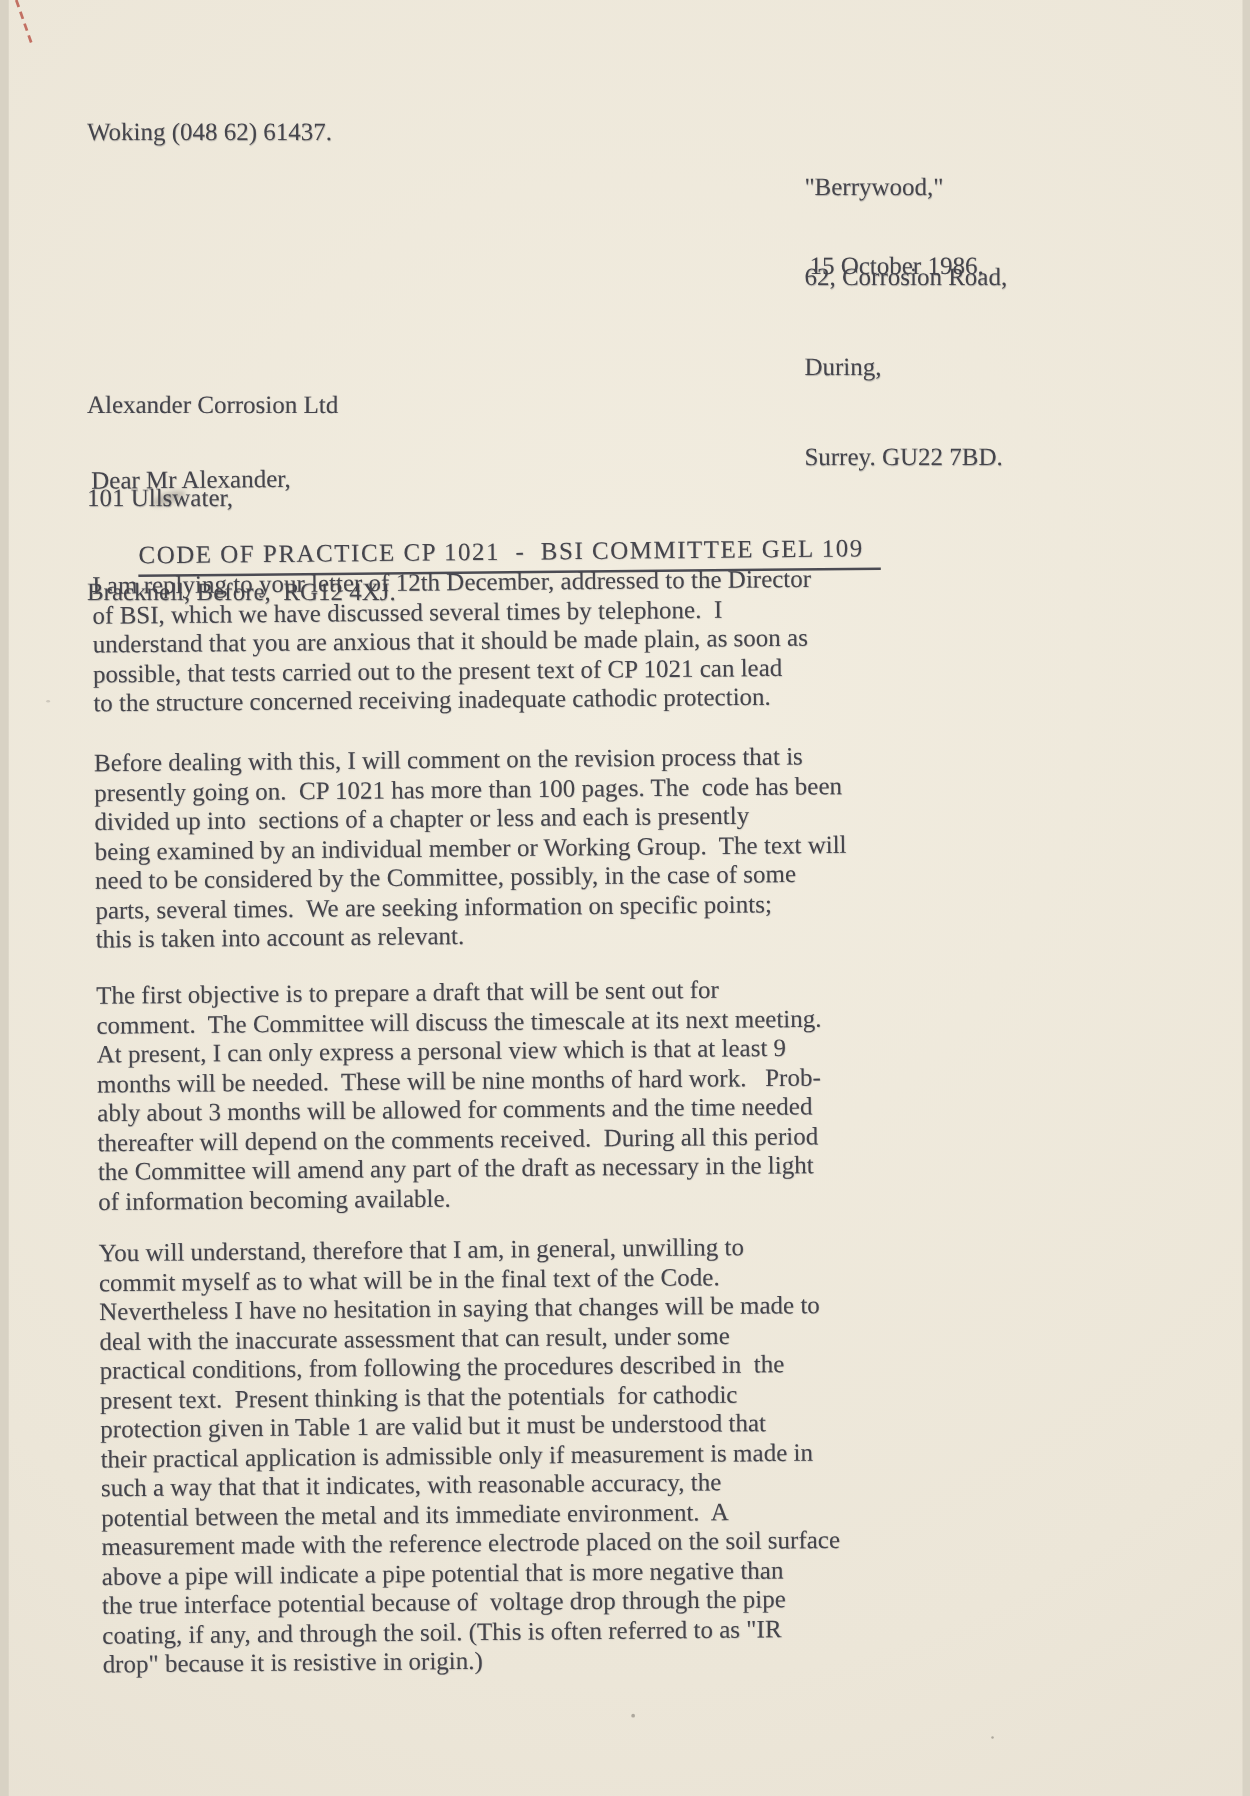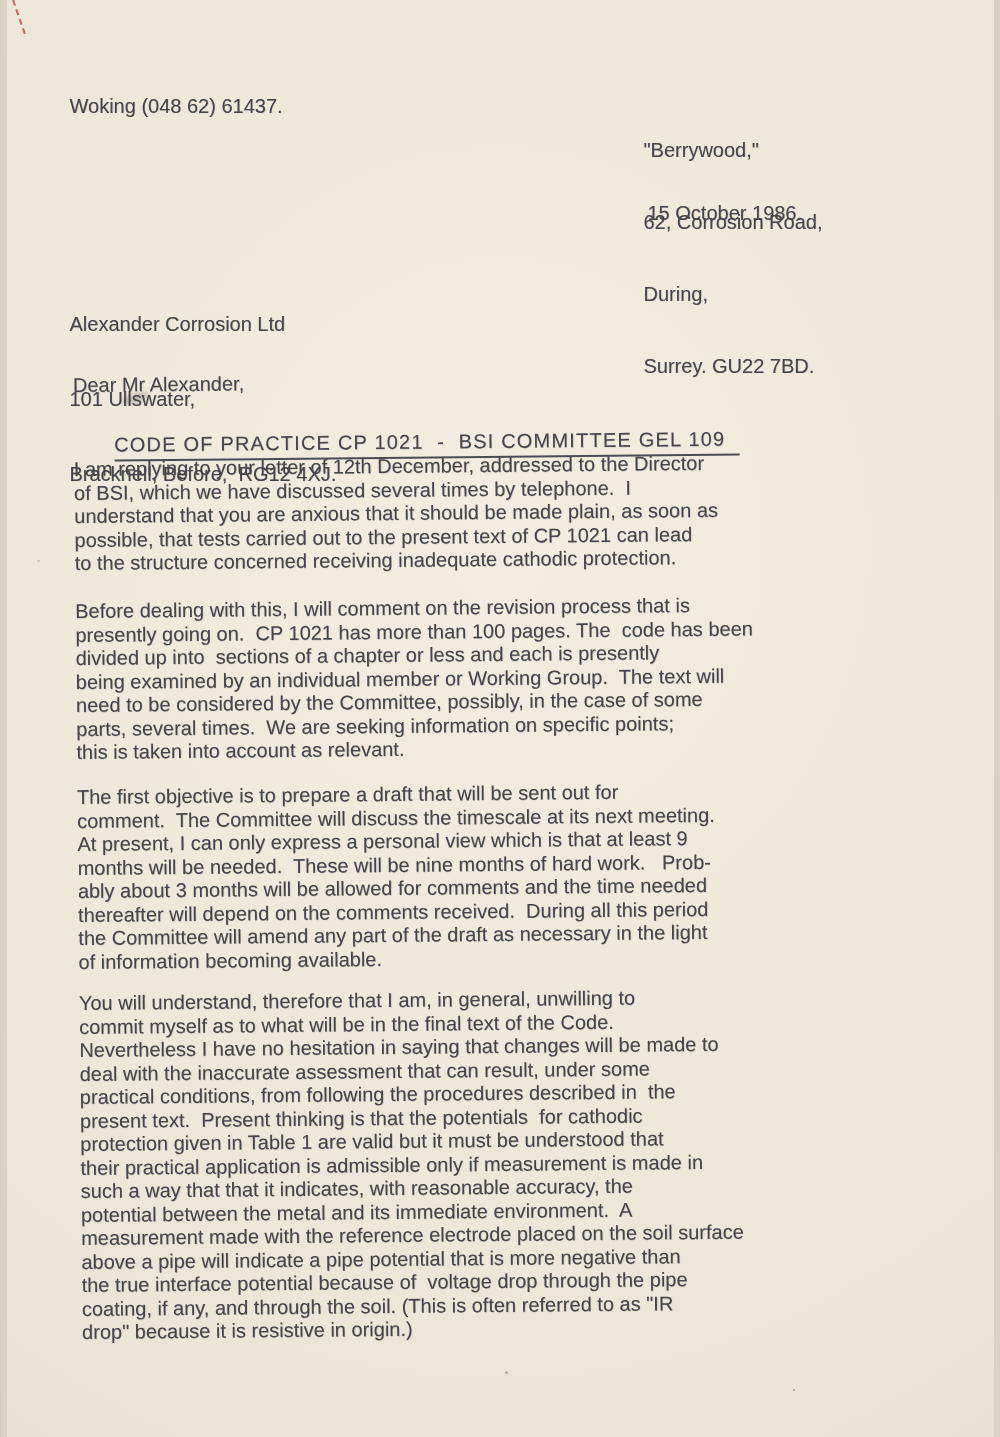--- a/index.html
+++ b/index.html
@@ -8,21 +8,21 @@
     background: #d8d2c4;
   }
   .paper {
     position: relative;
     width: 987px;
     height: 1437px;
     margin: 0 auto;
     overflow: hidden;
     background:
       radial-gradient(ellipse 120% 90% at 50% 38%, #f2ede0 0%, #ece6d8 62%, #e5ded0 100%);
-    font-family: Liberation Sans, sans-serif;
+    font-family: Liberation Serif, serif;
     color: #45454c;
   }
   .typed {
     position: absolute;
     white-space: pre;
     font-size: 20px;
     line-height: 23.5px;
     letter-spacing: 0;
     text-shadow: 0.4px 0.4px 0.7px rgba(62,62,72,0.35);
   }

